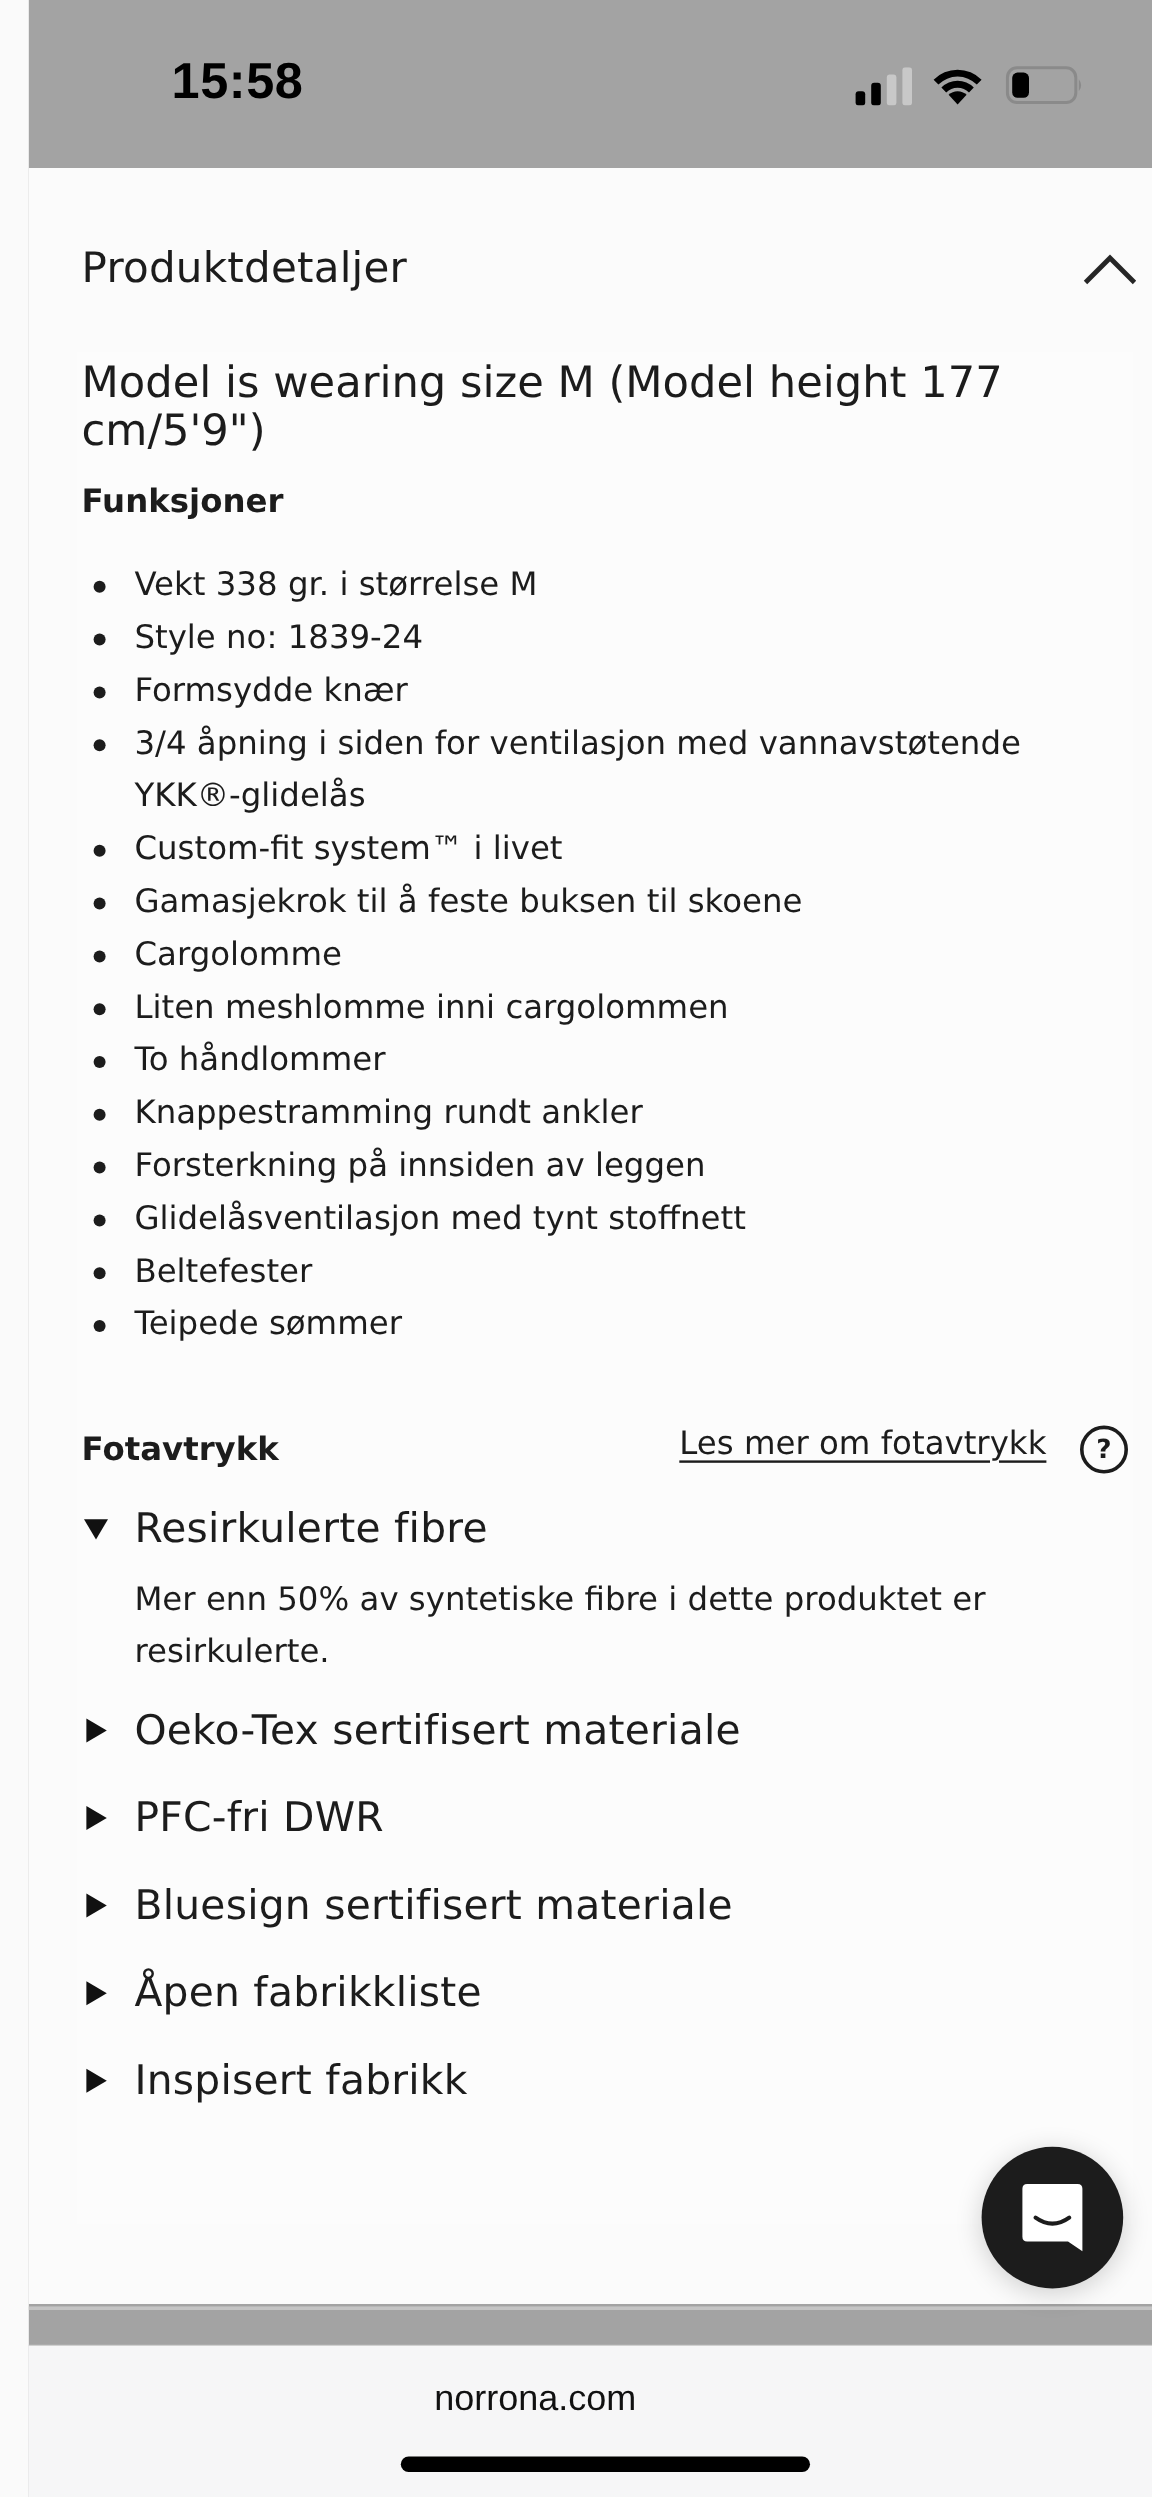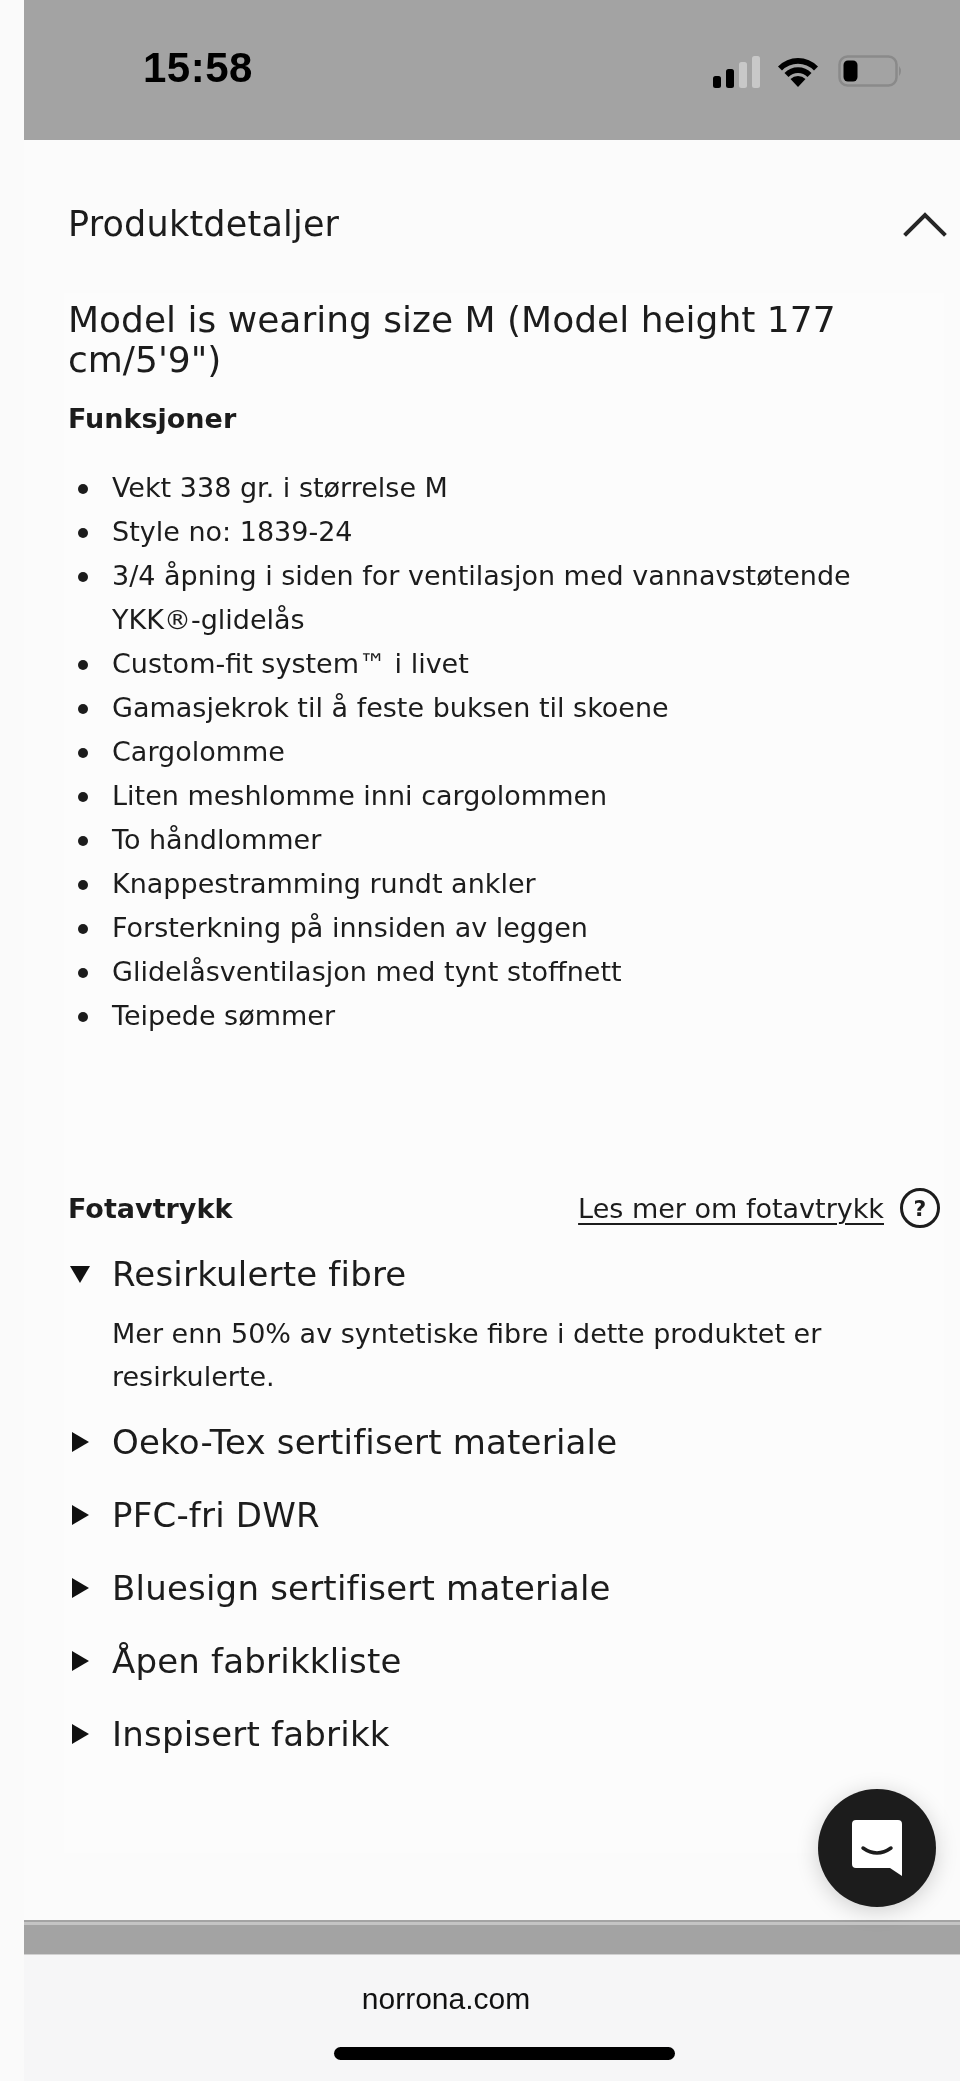--- a/index.html
+++ b/index.html
@@ -55,21 +55,21 @@
   .feature-list li .bullet {
     position: absolute; left: 10px; top: 18px; width: 10px; height: 10px;
     border-radius: 50%; background: #1c1c1c;
   }
 
   .foot-row {
     position: absolute; left: 44px; top: 1185px; width: 872px; height: 46px;
     display: flex; align-items: center; justify-content: space-between;
   }
   .foot-row .sub-heading { position: static; }
-  .foot-link-wrap { display: flex; align-items: center; gap: 16px; }
+  .foot-link-wrap { display: flex; align-items: flex-start; gap: 28px; }
   .foot-link {
     font-size: 27px; color: #1c1c1c; text-decoration: underline;
     text-underline-offset: 5px; text-decoration-thickness: 2px; cursor: pointer;
   }
   .help-icon {
     width: 40px; height: 40px; border: 3px solid #1c1c1c; border-radius: 50%;
     display: flex; align-items: center; justify-content: center;
     font-size: 22px; font-weight: bold; color: #1c1c1c;
   }
 
@@ -150,29 +150,31 @@
     </svg>
   </div>
 
   <p class="model-text">Model is wearing size M (Model height 177 cm/5'9")</p>
 
   <h3 class="sub-heading funk-heading">Funksjoner</h3>
 
   <ul class="feature-list">
     <li><span class="bullet"></span><span>Vekt 338 gr. i størrelse M</span></li>
     <li><span class="bullet"></span><span>Style no: 1839-24</span></li>
+    <li><span class="bullet"></span><span>Formsydde knær</span></li>
     <li><span class="bullet"></span><span>3/4 åpning i siden for ventilasjon med vannavstøtende YKK®-glidelås</span></li>
     <li><span class="bullet"></span><span>Custom-fit system™ i livet</span></li>
     <li><span class="bullet"></span><span>Gamasjekrok til å feste buksen til skoene</span></li>
     <li><span class="bullet"></span><span>Cargolomme</span></li>
     <li><span class="bullet"></span><span>Liten meshlomme inni cargolommen</span></li>
     <li><span class="bullet"></span><span>To håndlommer</span></li>
     <li><span class="bullet"></span><span>Knappestramming rundt ankler</span></li>
     <li><span class="bullet"></span><span>Forsterkning på innsiden av leggen</span></li>
     <li><span class="bullet"></span><span>Glidelåsventilasjon med tynt stoffnett</span></li>
+    <li><span class="bullet"></span><span>Beltefester</span></li>
     <li><span class="bullet"></span><span>Teipede sømmer</span></li>
   </ul>
 
   <div class="foot-row">
     <h3 class="sub-heading">Fotavtrykk</h3>
     <div class="foot-link-wrap">
       <a class="foot-link">Les mer om fotavtrykk</a>
       <span class="help-icon">?</span>
     </div>
   </div>

